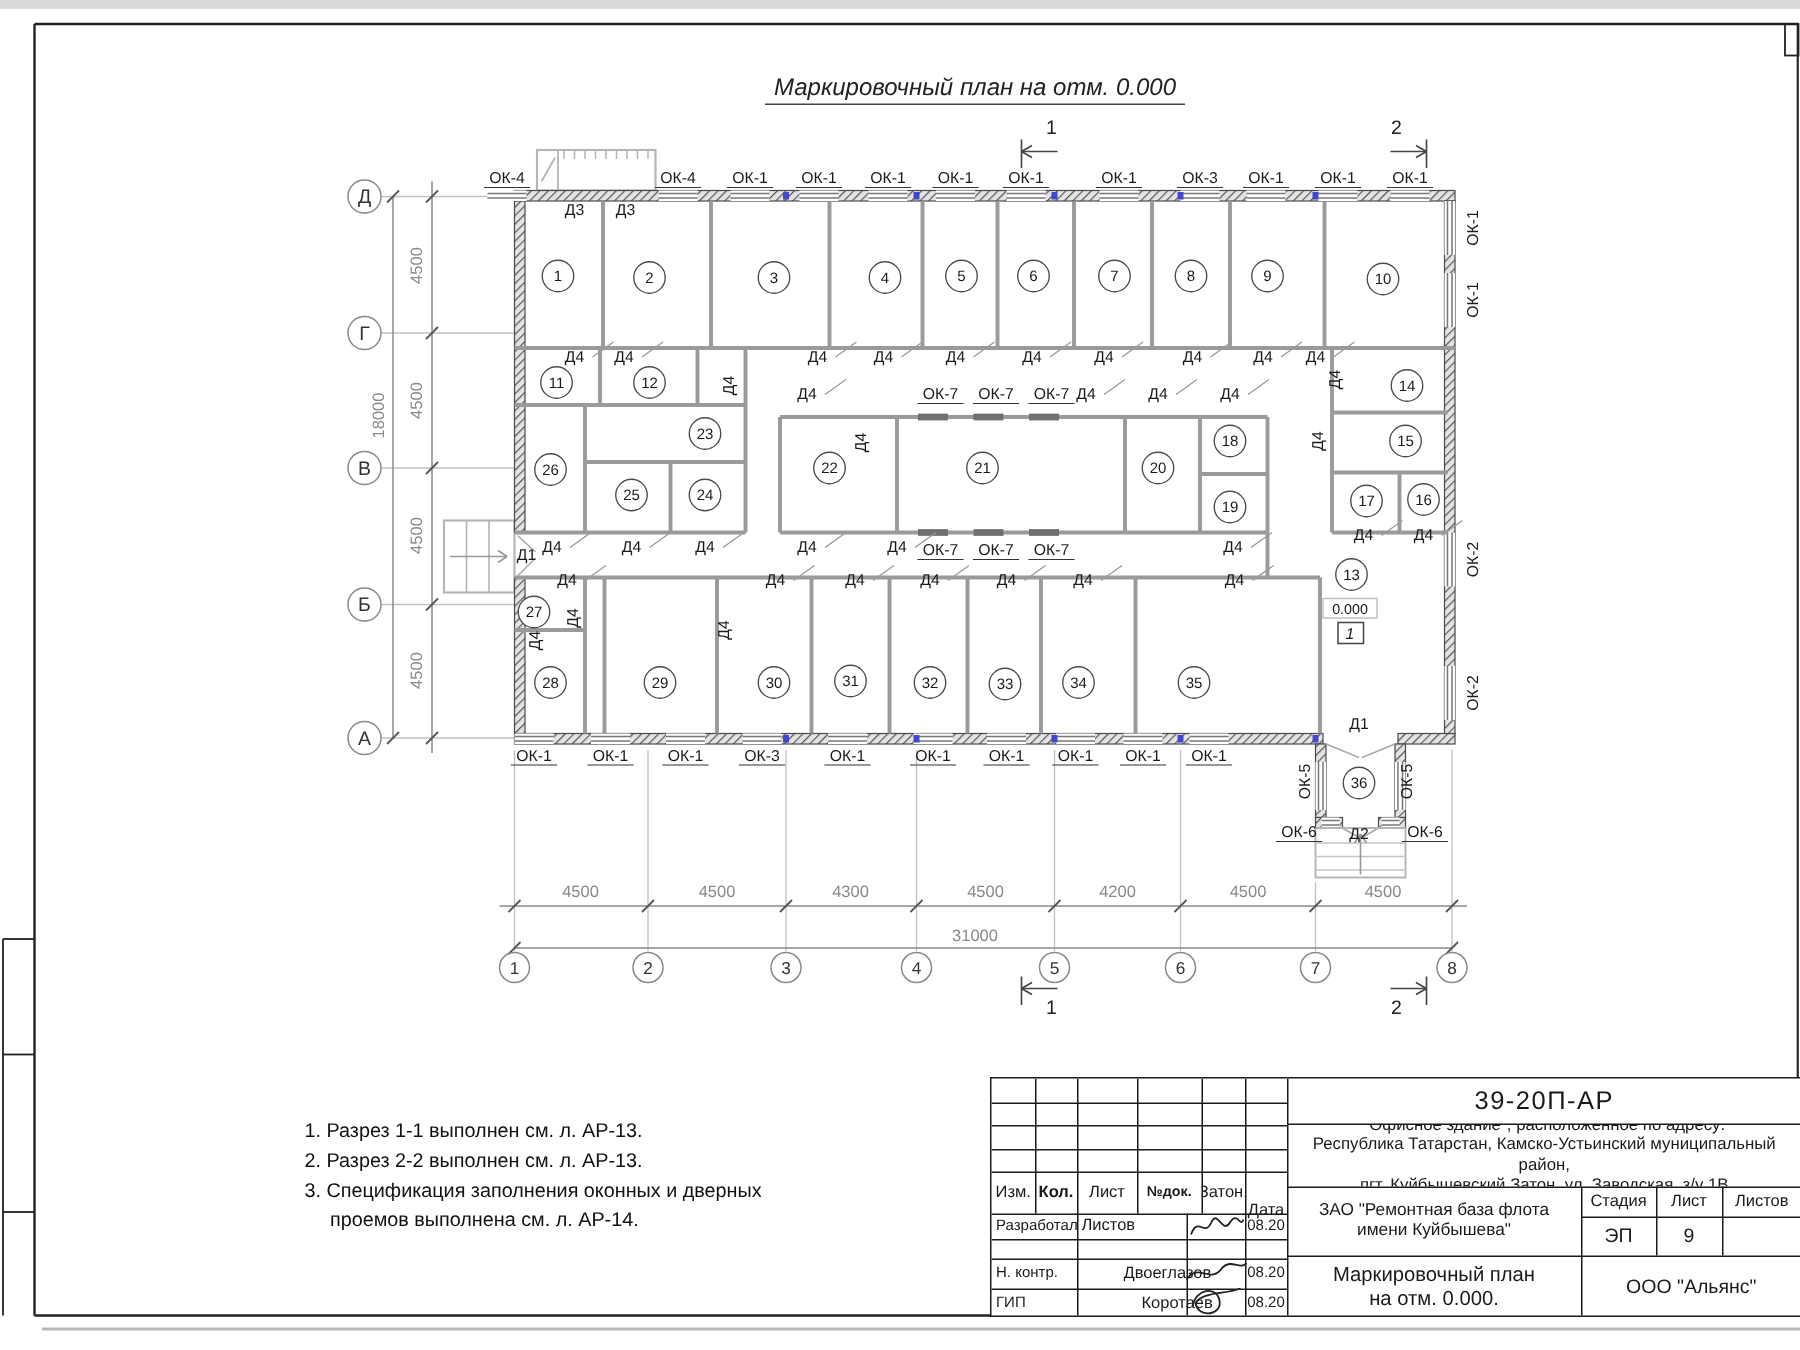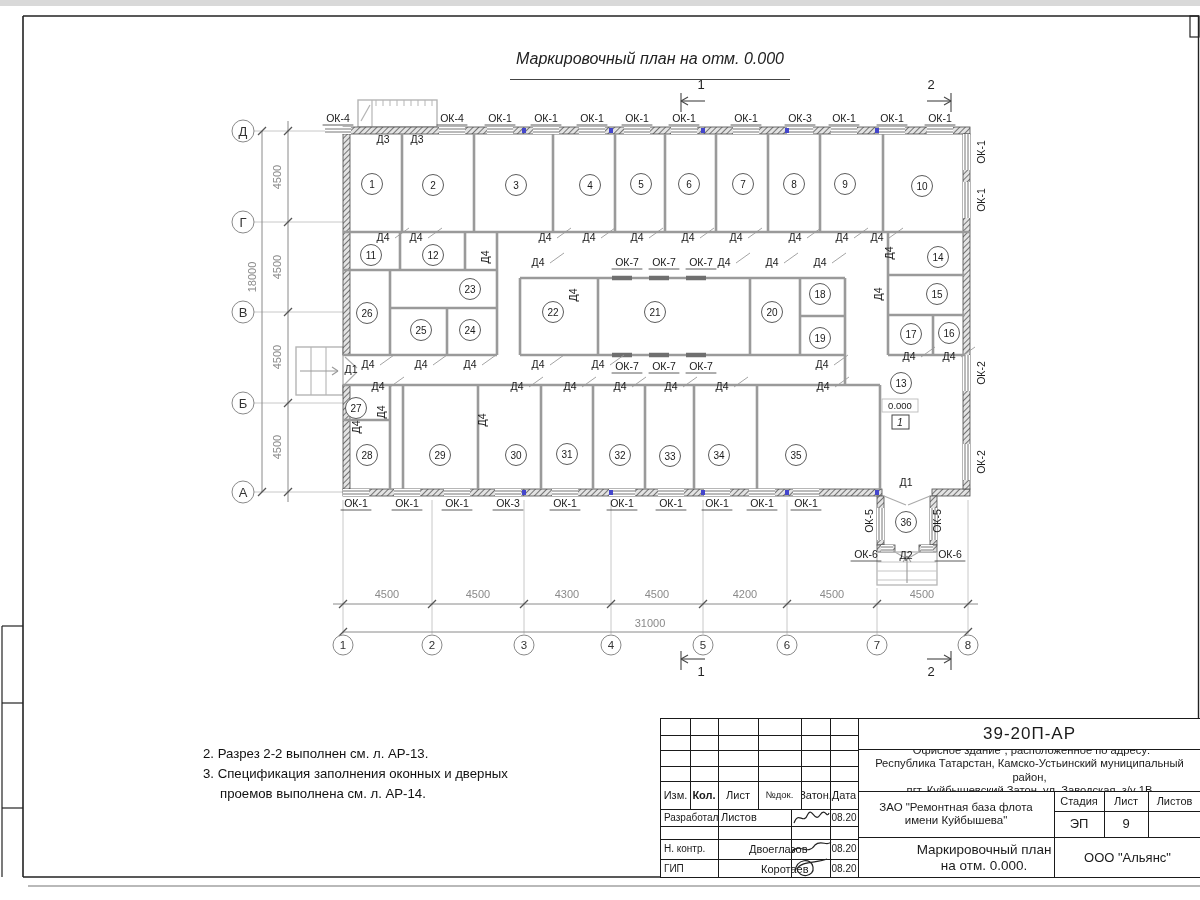--- a/index.html
+++ b/index.html
@@ -3,21 +3,21 @@
 <meta charset="utf-8">
 <style>
   html,body{margin:0;padding:0;}
   body{width:1200px;height:900px;position:relative;background:#ffffff;
        font-family:"Liberation Sans", sans-serif;color:#1a1a1a;overflow:hidden;}
   #plan-svg{position:absolute;left:0;top:0;}
   .top-shade{position:absolute;left:0;top:0;width:1200px;height:6px;background:#d9d9d9;}
   .bottom-shade{position:absolute;left:28px;top:885px;width:1172px;height:2px;background:#b9b9b9;}
   .plan-title{position:absolute;left:430px;top:50px;width:440px;text-align:center;
       font-style:italic;font-size:16px;color:#222;}
-  .plan-title span{border-bottom:1.2px solid #444;padding:0 6px 12px;}
+  .plan-title span{border-bottom:1.2px solid #444;padding:0 6px 2px;}
   .notes{position:absolute;left:203px;top:744px;width:332px;font-size:13.2px;line-height:1.5;color:#111;}
   .note{padding-left:17px;text-indent:-17px;}
   
   .tb{position:absolute;left:660px;top:718px;width:540px;height:160px;
       border-top:1.6px solid #1a1a1a;border-left:1.6px solid #1a1a1a;border-bottom:1.6px solid #1a1a1a;
       box-sizing:border-box;overflow:hidden;background:#fff;}
   .tb .hl,.tb .vl{position:absolute;background:#1a1a1a;}
   .tb .hl{height:1px;}
   .tb .vl{width:1px;}
   .cell{position:absolute;display:flex;align-items:center;justify-content:center;
@@ -546,20 +546,21 @@
   </svg>
 
 <div class="top-shade"></div>
 <div class="bottom-shade"></div>
 
 <div class="plan-title">
   <span>Маркировочный план на отм. 0.000</span>
 </div>
 
 <div class="notes">
+  <div class="note">1. Разрез 1-1 выполнен см. л. АР-13.</div>
   <div class="note">2. Разрез 2-2 выполнен см. л. АР-13.</div>
   <div class="note">3. Спецификация заполнения оконных и дверных проемов выполнена см. л. АР-14.</div>
 </div>
 
 <div class="tb">
 
   <div class="vl" style="left:197px;top:0;height:160px;width:1.4px;"></div>
   <div class="vl" style="left:57px;top:0;height:160px;"></div>
   <div class="vl" style="left:169px;top:0;height:160px;"></div>
   <div class="vl" style="left:29px;top:0;height:90px;"></div>
@@ -579,23 +580,23 @@
   <div class="hl" style="left:0;top:120px;width:197px;"></div>
   <div class="hl" style="left:0;top:140px;width:197px;"></div>
   <div class="hl" style="left:197px;top:30px;width:343px;height:1.4px;"></div>
   <div class="hl" style="left:197px;top:72px;width:343px;height:1.4px;"></div>
   <div class="hl" style="left:393px;top:92px;width:147px;"></div>
   <div class="hl" style="left:197px;top:118px;width:343px;height:1.4px;"></div>
 
   <div class="cell small" style="left:0;top:62px;width:29px;height:28px;">Изм.</div>
   <div class="cell small" style="left:29px;top:62px;width:28px;height:28px;font-weight:bold;">Кол.</div>
   <div class="cell small" style="left:57px;top:62px;width:40px;height:28px;">Лист</div>
-  <div class="cell tiny" style="left:97px;top:62px;width:43px;height:28px;">№док.</div>
+  <div class="cell tiny" style="left:97px;top:62px;width:43px;height:28px;font-weight:bold;">№док.</div>
   <div class="cell small" style="left:140px;top:62px;width:29px;height:28px;">Затон.</div>
-  <div class="cell small" style="left:169px;top:62px;width:28px;height:28px;">Дата</div>
+  <div class="cell small" style="left:169px;top:74px;width:28px;height:28px;">Дата</div>
 
   <div class="cell left" style="left:3px;top:90px;width:54px;height:17px;font-size:10px;">Разработал</div>
   <div class="cell left" style="left:60px;top:90px;width:70px;height:17px;font-size:11px;">Листов</div>
   <div class="cell" style="left:169px;top:90px;width:28px;height:17px;font-size:10px;">08.20</div>
   <div class="cell left" style="left:3px;top:120px;width:54px;height:20px;font-size:10px;">Н. контр.</div>
   <div class="cell left" style="left:60px;top:120px;width:70px;height:20px;font-size:11px;margin-left:28px;">Двоеглазов</div>
   <div class="cell" style="left:169px;top:120px;width:28px;height:20px;font-size:10px;">08.20</div>
   <div class="cell left" style="left:3px;top:140px;width:54px;height:20px;font-size:10px;text-align:right;">ГИП</div>
   <div class="cell left" style="left:60px;top:140px;width:70px;height:20px;font-size:11px;padding-left:40px;">Коротаев</div>
   <div class="cell" style="left:169px;top:140px;width:28px;height:20px;font-size:10px;">08.20</div>
@@ -617,18 +618,18 @@
   <div class="cell" style="left:197px;top:72px;width:196px;height:46px;flex-direction:column;font-size:11.5px;">
     <div>ЗАО "Ремонтная база флота</div>
     <div>имени Куйбышева"</div>
   </div>
   <div class="cell small" style="left:393px;top:72px;width:50px;height:20px;">Стадия</div>
   <div class="cell small" style="left:443px;top:72px;width:44px;height:20px;">Лист</div>
   <div class="cell small" style="left:487px;top:72px;width:53px;height:20px;">Листов</div>
   <div class="cell" style="left:393px;top:92px;width:50px;height:26px;font-size:13px;">ЭП</div>
   <div class="cell" style="left:443px;top:92px;width:44px;height:26px;font-size:13px;">9</div>
   <div class="cell" style="left:487px;top:92px;width:53px;height:26px;font-size:13px;"></div>
-  <div class="cell" style="left:197px;top:118px;width:196px;height:42px;flex-direction:column;font-size:13.5px;margin-left:28px;">
+  <div class="cell" style="left:197px;top:118px;width:196px;height:42px;flex-direction:column;font-size:13.5px;">
     <div>Маркировочный план</div>
     <div>на отм. 0.000.</div>
   </div>
   <div class="cell" style="left:393px;top:118px;width:147px;height:42px;font-size:13px;">ООО "Альянс"</div>
 </div>
 
 </body></html>

